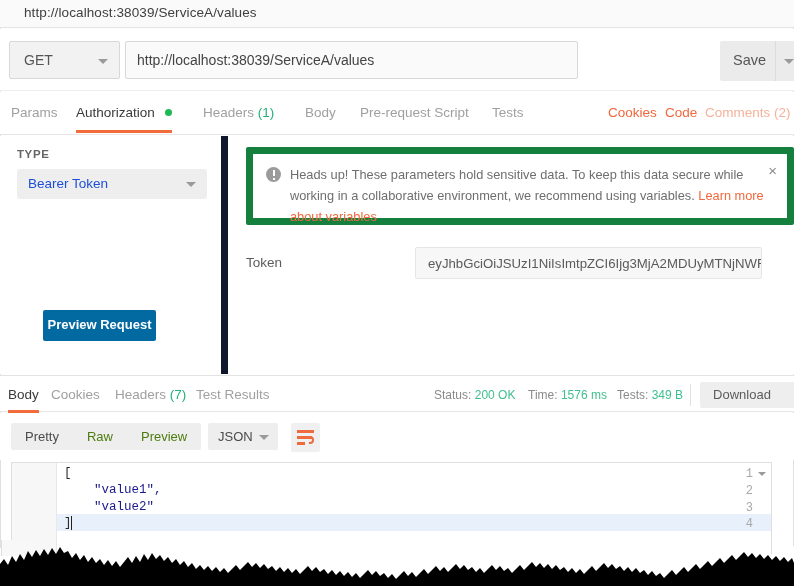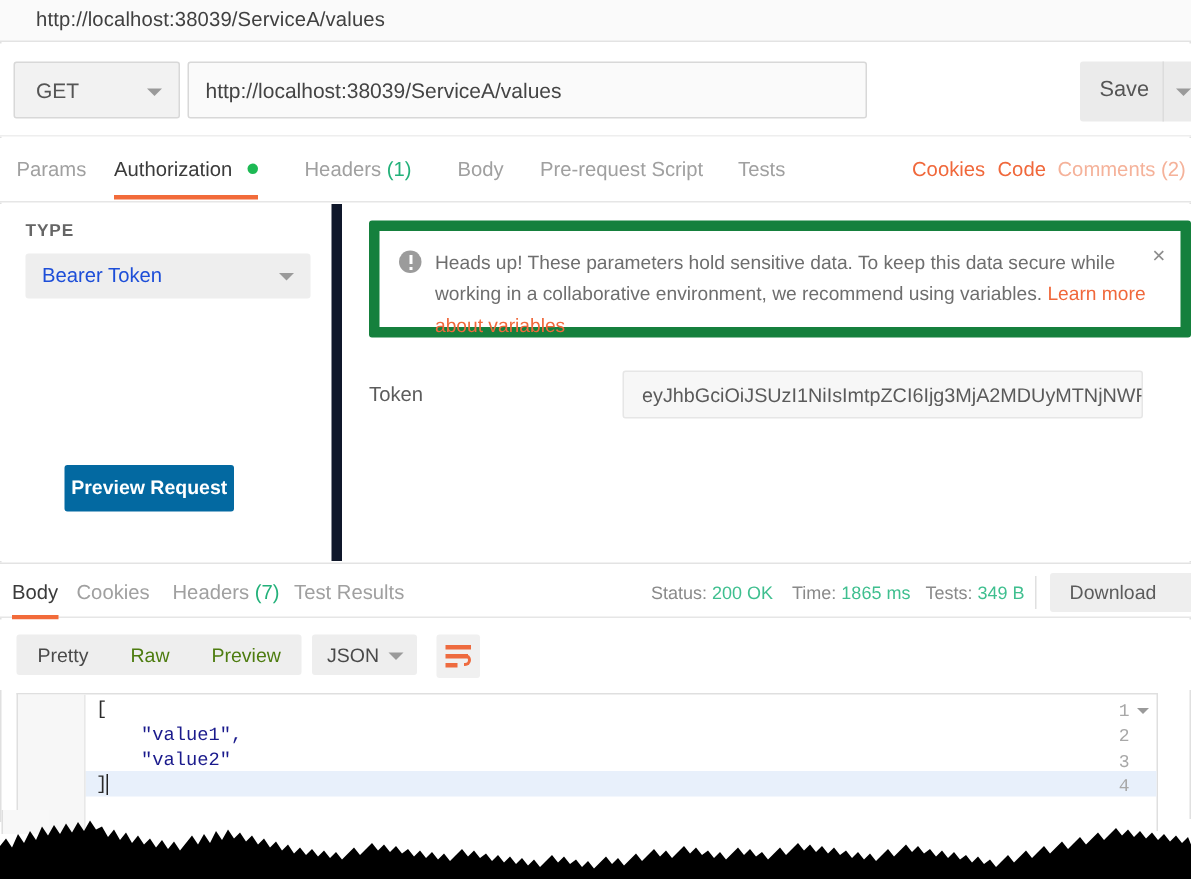--- a/index.html
+++ b/index.html
@@ -429,21 +429,21 @@
     <div class="restab" style="left:196px">
       <span>Test Results</span>
     </div>
 
     <div class="stat" style="left:434px">
       <span>Status:</span>
       <b>200 OK</b>
     </div>
     <div class="stat" style="left:528px">
       <span>Time:</span>
-      <b>1865 ms</b>
+      <b>1576 ms</b>
     </div>
     <div class="stat" style="left:617px">
       <span>Tests:</span>
       <b>349 B</b>
     </div>
     <div class="statdiv"></div>
     <div class="dlbtn">
       <span class="lbl">Download</span>
     </div>
   </div>

